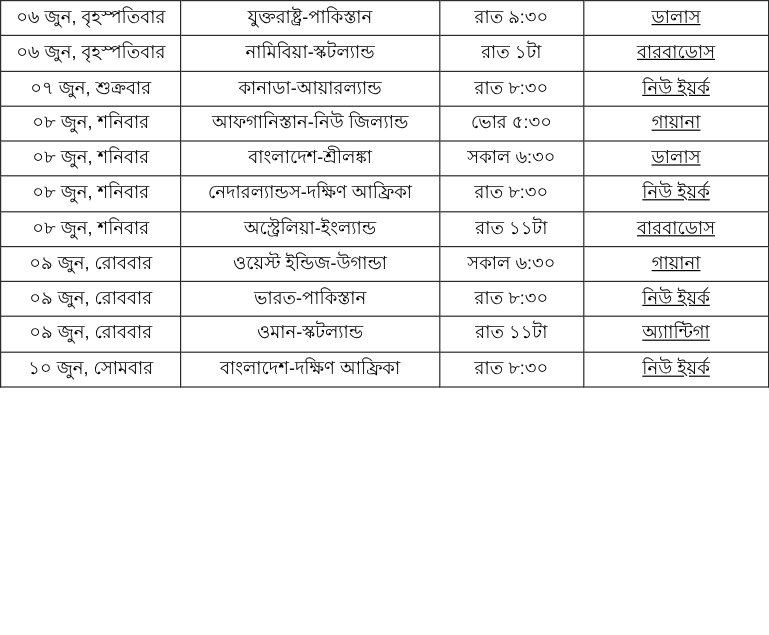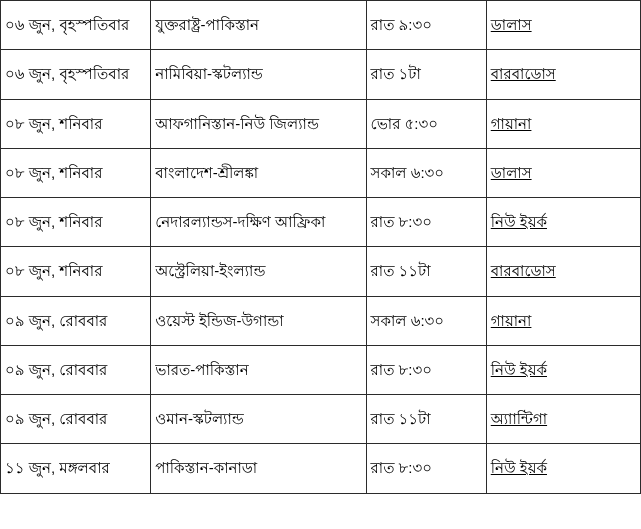--- a/index.html
+++ b/index.html
@@ -14,26 +14,26 @@
     overflow: hidden;
   }
   #schedule-table {
     border-collapse: collapse;
     table-layout: fixed;
     width: 641px;
     background: #ffffff;
   }
   #schedule-table td {
     border: 1px solid #2b2b2b;
-    text-align: left;
+    text-align: center;
     vertical-align: middle;
     font-size: 15px;
     line-height: 1.35;
     color: #000000;
-    padding: 14px 4px;
+    padding: 4px 4px;
     word-wrap: break-word;
   }
   .col-date   { width: 150px; }
   .col-match  { width: 215px; }
   .col-time   { width: 120px; margin-left: 44px; }
   .col-venue  { width: 154px; text-decoration: underline; }
 
   tr.highlight td {
     color: #ff2a00;
   }
@@ -75,20 +75,34 @@
         </td>
         <td class="col-time">
           <span class="cell-text">রাত ১টা</span>
         </td>
         <td class="col-venue">
           <span class="cell-text">বারবাডোস</span>
         </td>
       </tr>
       <tr>
         <td class="col-date">
+          <span class="cell-text">০৭ জুন, শুক্রবার</span>
+        </td>
+        <td class="col-match">
+          <span class="cell-text">কানাডা-আয়ারল্যান্ড</span>
+        </td>
+        <td class="col-time">
+          <span class="cell-text">রাত ৮:৩০</span>
+        </td>
+        <td class="col-venue">
+          <span class="cell-text">নিউ ইয়র্ক</span>
+        </td>
+      </tr>
+      <tr>
+        <td class="col-date">
           <span class="cell-text">০৮ জুন, শনিবার</span>
         </td>
         <td class="col-match">
           <span class="cell-text">আফগানিস্তান-নিউ জিল্যান্ড</span>
         </td>
         <td class="col-time">
           <span class="cell-text">ভোর ৫:৩০</span>
         </td>
         <td class="col-venue">
           <span class="cell-text">গায়ানা</span>
@@ -171,26 +185,26 @@
         <td class="col-match">
           <span class="cell-text">ওমান-স্কটল্যান্ড</span>
         </td>
         <td class="col-time">
           <span class="cell-text">রাত ১১টা</span>
         </td>
         <td class="col-venue">
           <span class="cell-text">অ্যাান্টিগা</span>
         </td>
       </tr>
-      <tr>
-        <td class="col-date">
-          <span class="cell-text">১১ জুন, মঙ্গলবার</span>
-        </td>
-        <td class="col-match">
-          <span class="cell-text">পাকিস্তান-কানাডা</span>
+      <tr class="highlight">
+        <td class="col-date">
+          <span class="cell-text">১০ জুন, সোমবার</span>
+        </td>
+        <td class="col-match">
+          <span class="cell-text">বাংলাদেশ-দক্ষিণ আফ্রিকা</span>
         </td>
         <td class="col-time">
           <span class="cell-text">রাত ৮:৩০</span>
         </td>
         <td class="col-venue">
           <span class="cell-text">নিউ ইয়র্ক</span>
         </td>
       </tr>
     </tbody>
 </table>

